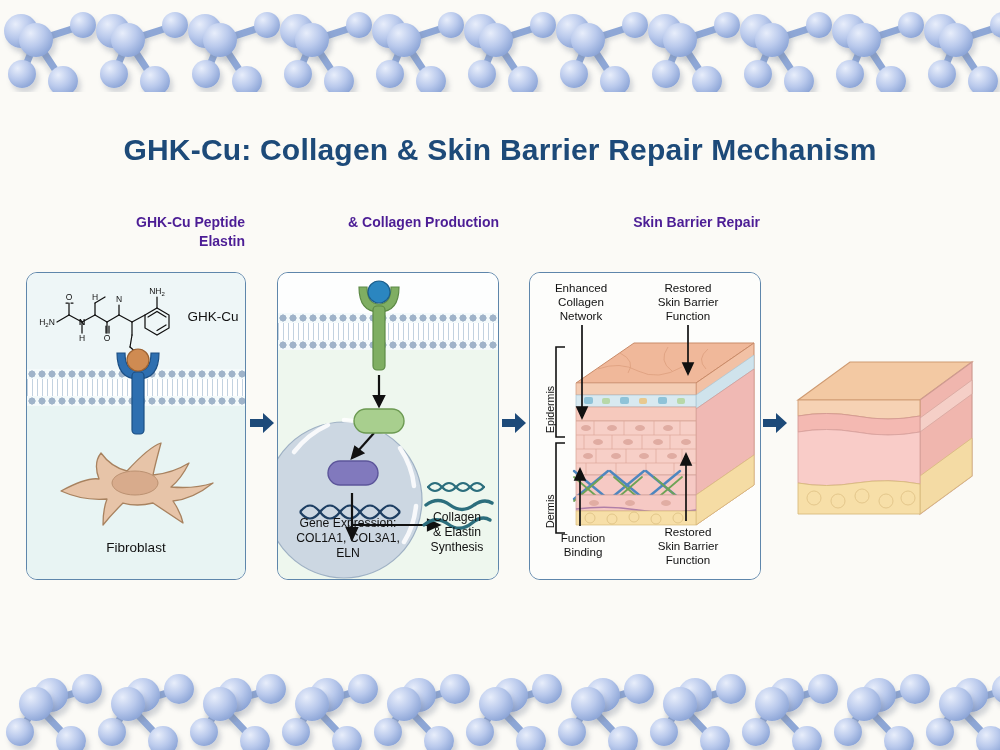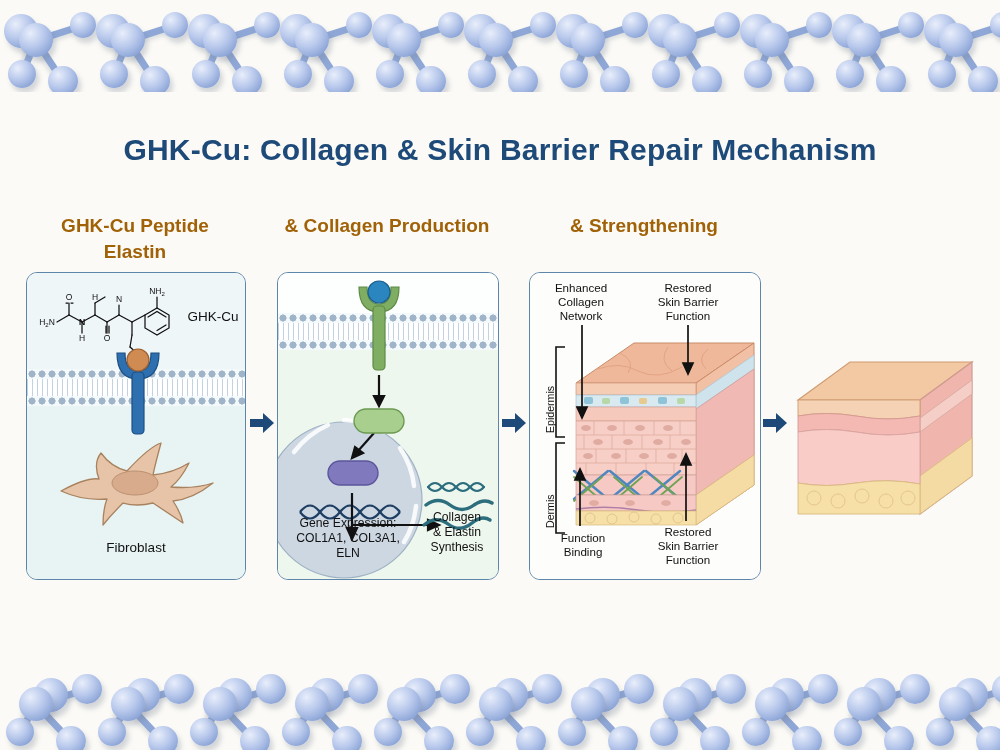--- a/index.html
+++ b/index.html
@@ -23,21 +23,21 @@
   .mol .bond{position:absolute;background:#8ea7d6;height:7px;border-radius:3px;
     box-shadow:2px 3px 4px rgba(120,130,150,.22);}
 
   
   .title{
     position:absolute;left:0;top:133px;width:1000px;text-align:center;
     font-size:30px;font-weight:bold;color:#1d4a79;letter-spacing:.2px;
   }
 
   
-  .phead{position:absolute;text-align:center;font-size:19px;font-weight:bold;color:#a16207;line-height:1.38;}
+  .phead{position:absolute;text-align:right;font-size:14px;font-weight:bold;color:#4c1d95;line-height:1.38;}
   #phead1{left:25px;top:213px;width:220px;}
   #phead2{left:275px;top:213px;width:224px;}
   #phead3{left:528px;top:213px;width:232px;}
 
   
   .panel{position:absolute;border:1.6px solid #5e86ab;border-radius:11px;overflow:hidden;background:#fff;}
   #panel1{left:26px;top:272px;width:218px;height:306px;}
   #panel2{left:277px;top:272px;width:220px;height:306px;}
   #panel3{left:529px;top:272px;width:230px;height:306px;}
 
@@ -210,21 +210,21 @@
   <div class="title">GHK-Cu: Collagen &amp; Skin Barrier Repair Mechanism</div>
 
   <div class="phead" id="phead1">
     <div>GHK-Cu Peptide</div>
     <div>Elastin</div>
   </div>
   <div class="phead" id="phead2">
     <div>&amp; Collagen Production</div>
   </div>
   <div class="phead" id="phead3">
-    <div>&amp; Strengthening</div>
+    <div>Skin Barrier Repair</div>
   </div>
 
   <div class="panel" id="panel1">
     <div class="p1-top"></div>
     <div class="bilayer" style="top:96px;">
       <div class="row r1"></div>
       <div class="tails"></div>
       <div class="row r2"></div>
     </div>
     <div class="p1-bot"></div>

